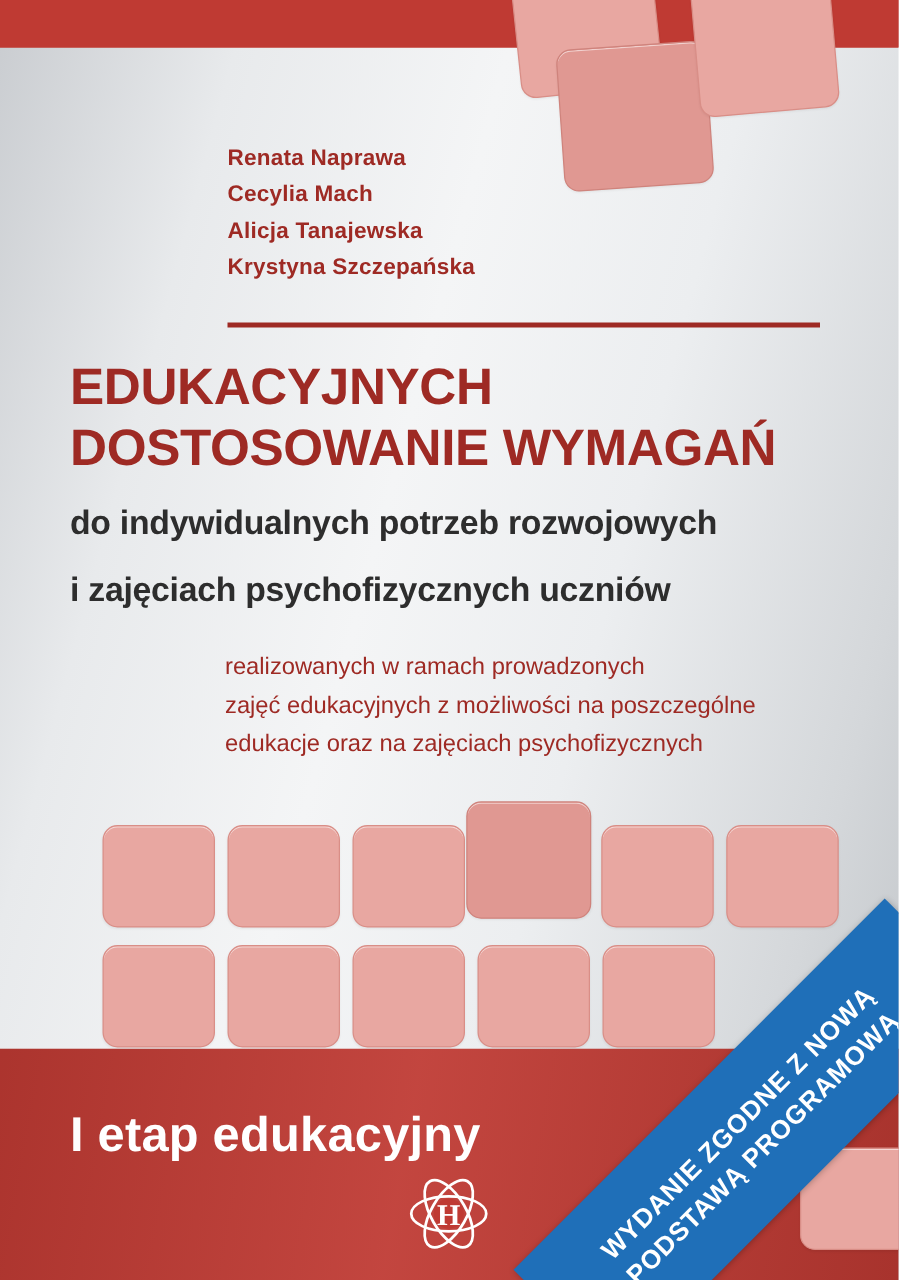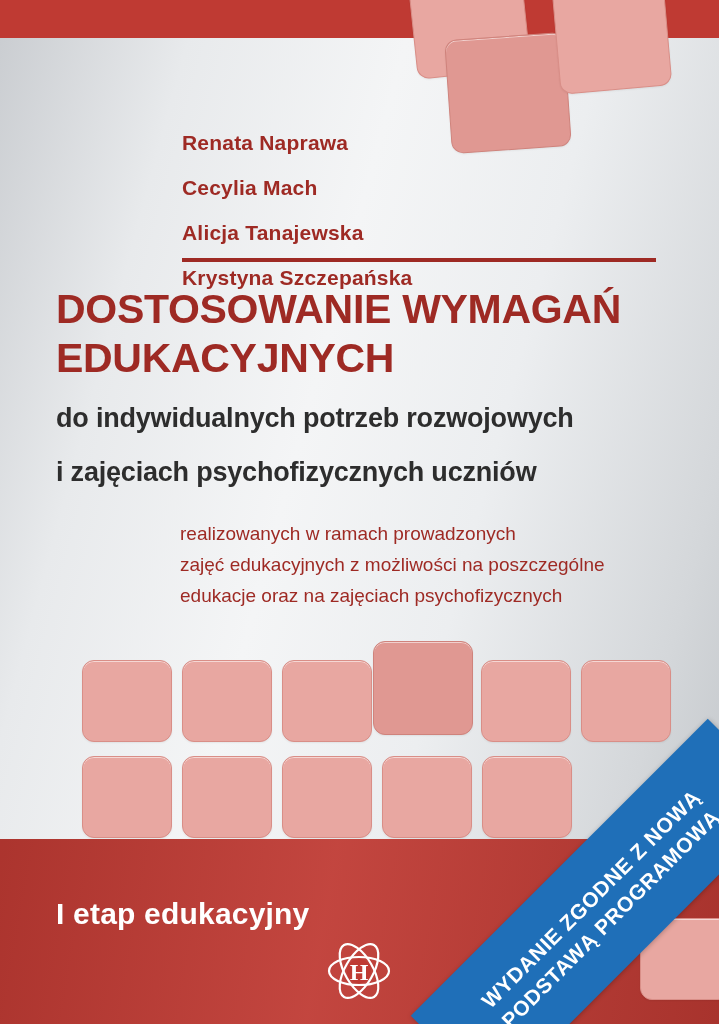--- a/index.html
+++ b/index.html
@@ -61,25 +61,24 @@
 
   
   .authors {
     position: absolute;
     left: 182px;
     top: 112px;
     width: 420px;
   }
   .author {
     color: #9e2a24;
-    font-size: 21px;
+    font-size: 18px;
     font-weight: bold;
     line-height: 29px;
     letter-spacing: 0.2px;
-    margin-top: 16px;
   }
 
   
   .rule {
     position: absolute;
     left: 182px;
     top: 258px;
     width: 474px;
     height: 4px;
     background: #9e2a24;
@@ -118,21 +117,21 @@
     font-size: 19px;
     line-height: 31px;
   }
 
   
   .stage {
     position: absolute;
     left: 56px;
     bottom: 93px;
     color: #ffffff;
-    font-size: 30px;
+    font-size: 39px;
     font-weight: bold;
     letter-spacing: 0.2px;
     text-align: right;
   }
 
   
   .logo {
     position: absolute;
     left: 325px;
     bottom: 22px;
@@ -182,22 +181,22 @@
   <div class="authors">
     <div class="author">Renata Naprawa</div>
     <div class="author">Cecylia Mach</div>
     <div class="author">Alicja Tanajewska</div>
     <div class="author">Krystyna Szczepańska</div>
   </div>
 
   <div class="rule"></div>
 
   <div class="title-block">
+    <div class="title-main">EDUKACYJNYCH</div>
     <div class="title-main">DOSTOSOWANIE WYMAGAŃ</div>
-    <div class="title-main">EDUKACYJNYCH</div>
     <div class="subtitle">do indywidualnych potrzeb rozwojowych</div>
     <div class="subtitle">i zajęciach psychofizycznych uczniów</div>
   </div>
 
   <div class="description">
     <div>realizowanych w ramach prowadzonych</div>
     <div>zajęć edukacyjnych z możliwości na poszczególne</div>
     <div>edukacje oraz na zajęciach psychofizycznych</div>
   </div>
 

